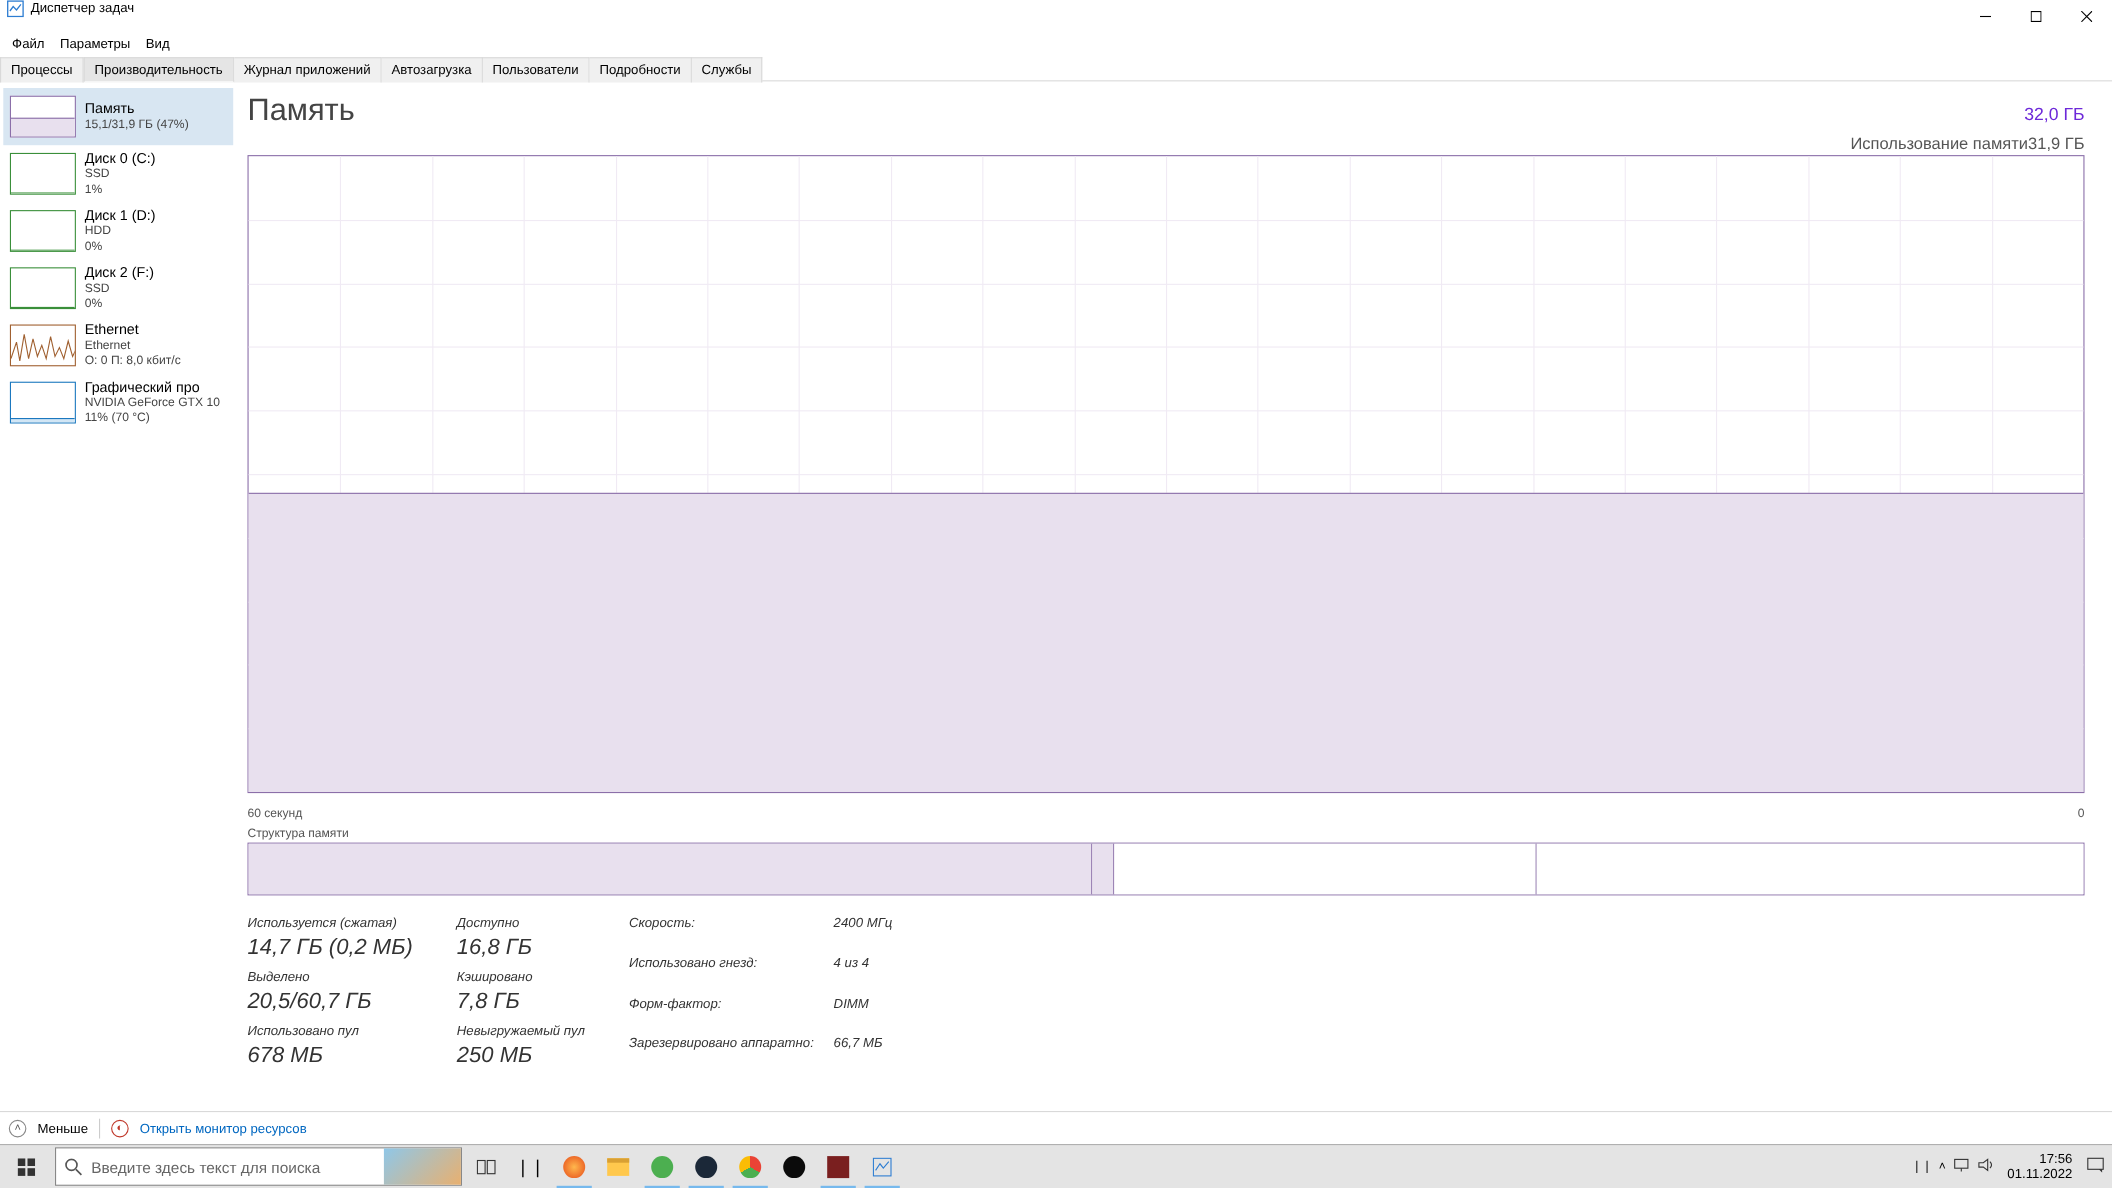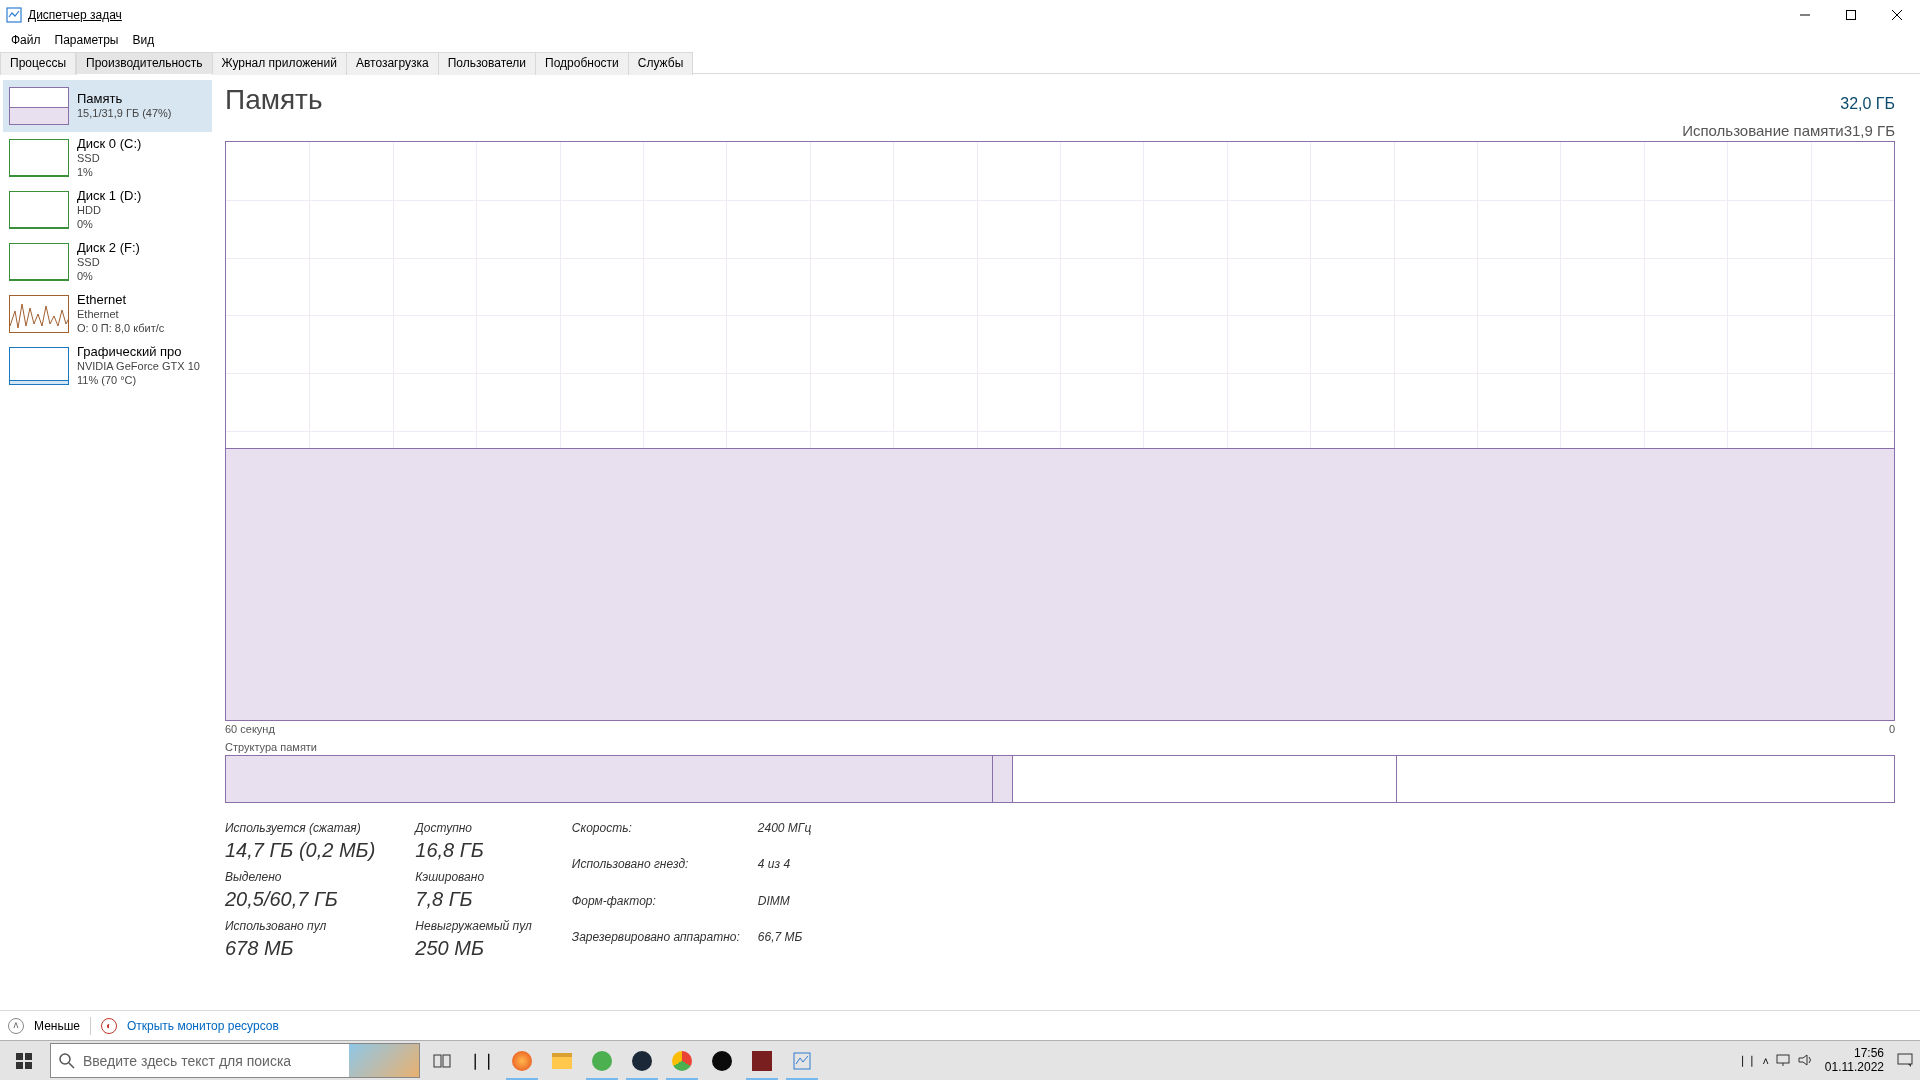--- a/index.html
+++ b/index.html
@@ -1,19 +1,19 @@
 <!DOCTYPE html>
 <html><head>
 <meta charset="utf-8">
 <style>
 * { box-sizing: border-box; margin: 0; padding: 0; font-family: "Segoe UI", Tahoma, sans-serif; }
 html, body { width: 1920px; height: 1080px; overflow: hidden; background: #fff; }
 
 
-.titlebar { height: 30px; display: flex; align-items: center; padding-left: 6px; background: #fff; text-decoration: underline; }
+.titlebar { height: 30px; display: flex; align-items: flex-start; padding-left: 6px; background: #fff; }
 .titlebar .app-icon { width: 16px; height: 16px; margin-right: 6px; display: inline-flex; align-items: center; justify-content: center; }
 .titlebar .title { font-size: 12px; color: #000; }
 .titlebar .win-controls { margin-left: auto; display: flex; }
 .titlebar .win-controls div { width: 46px; height: 30px; display: flex; align-items: center; justify-content: center; font-size: 10px; color: #000; }
 
 
 .menubar { height: 20px; display: flex; align-items: center; padding-left: 6px; gap: 4px; font-size: 12px; }
 .menubar span { padding: 2px 5px; }
 
 
@@ -34,26 +34,26 @@
 .side-item .thumb.disk { border-color: #3a8f3a; }
 .side-item .thumb.eth { border-color: #a06030; }
 .side-item .thumb.gpu { border-color: #1b78bf; }
 .side-item .labels { display: flex; flex-direction: column; font-size: 11px; color: #444; line-height: 1.25; white-space: nowrap;}
 .side-item .labels .name { font-size: 13px; color: #000; }
 
 
 .main { flex: 1; padding: 10px 25px 0 10px; display: flex; flex-direction: column; }
 .header-row { display: flex; justify-content: space-between; align-items: baseline; }
 .header-row h1 { font-size: 28px; font-weight: 400; color: #444; }
-.header-row .total { font-size: 16px; color: #0c4a6e; }
+.header-row .total { font-size: 16px; color: #6d28d9; }
 .graph-label-row { display: flex; justify-content: flex-end; font-size: 15px; color: #555; margin-top: 6px;}
 .graph { height: 580px; border: 1px solid #8b6fa9; position: relative; background: #fff; margin-top:2px;}
 .graph .gridlines { position: absolute; inset: 0; }
 .graph .fill { position: absolute; left: 0; right: 0; bottom: 0; height: 47%; background: #e8e0ee; border-top: 1px solid #8b6fa9; }
-.graph-bottom-row { display: flex; justify-content: space-between; font-size: 11px; color: #555; margin-top: 2px;}
+.graph-bottom-row { display: flex; justify-content: space-between; font-size: 11px; color: #555; margin-top: 13px;}
 .comp-label { font-size: 11px; color: #555; margin-top: 6px; }
 .composition { height: 48px; border: 1px solid #8b6fa9; margin-top: 2px; display: flex; }
 .composition .seg { border-right: 1px solid #8b6fa9; }
 .composition .seg.used { background: #e8e0ee; flex: 0 0 46%; }
 .composition .seg.mod  { background: #e8e0ee; flex: 0 0 1.2%; }
 .composition .seg.standby { background: #fff; flex: 0 0 23%; }
 .composition .seg.free { background: #fff; flex: 1; border-right: none; }
 
 .stats { display: flex; gap: 40px; margin-top: 18px; font-size: 12px; color: #333; font-style: italic; }
 .stats .col { display: flex; flex-direction: column; gap: 6px; }

